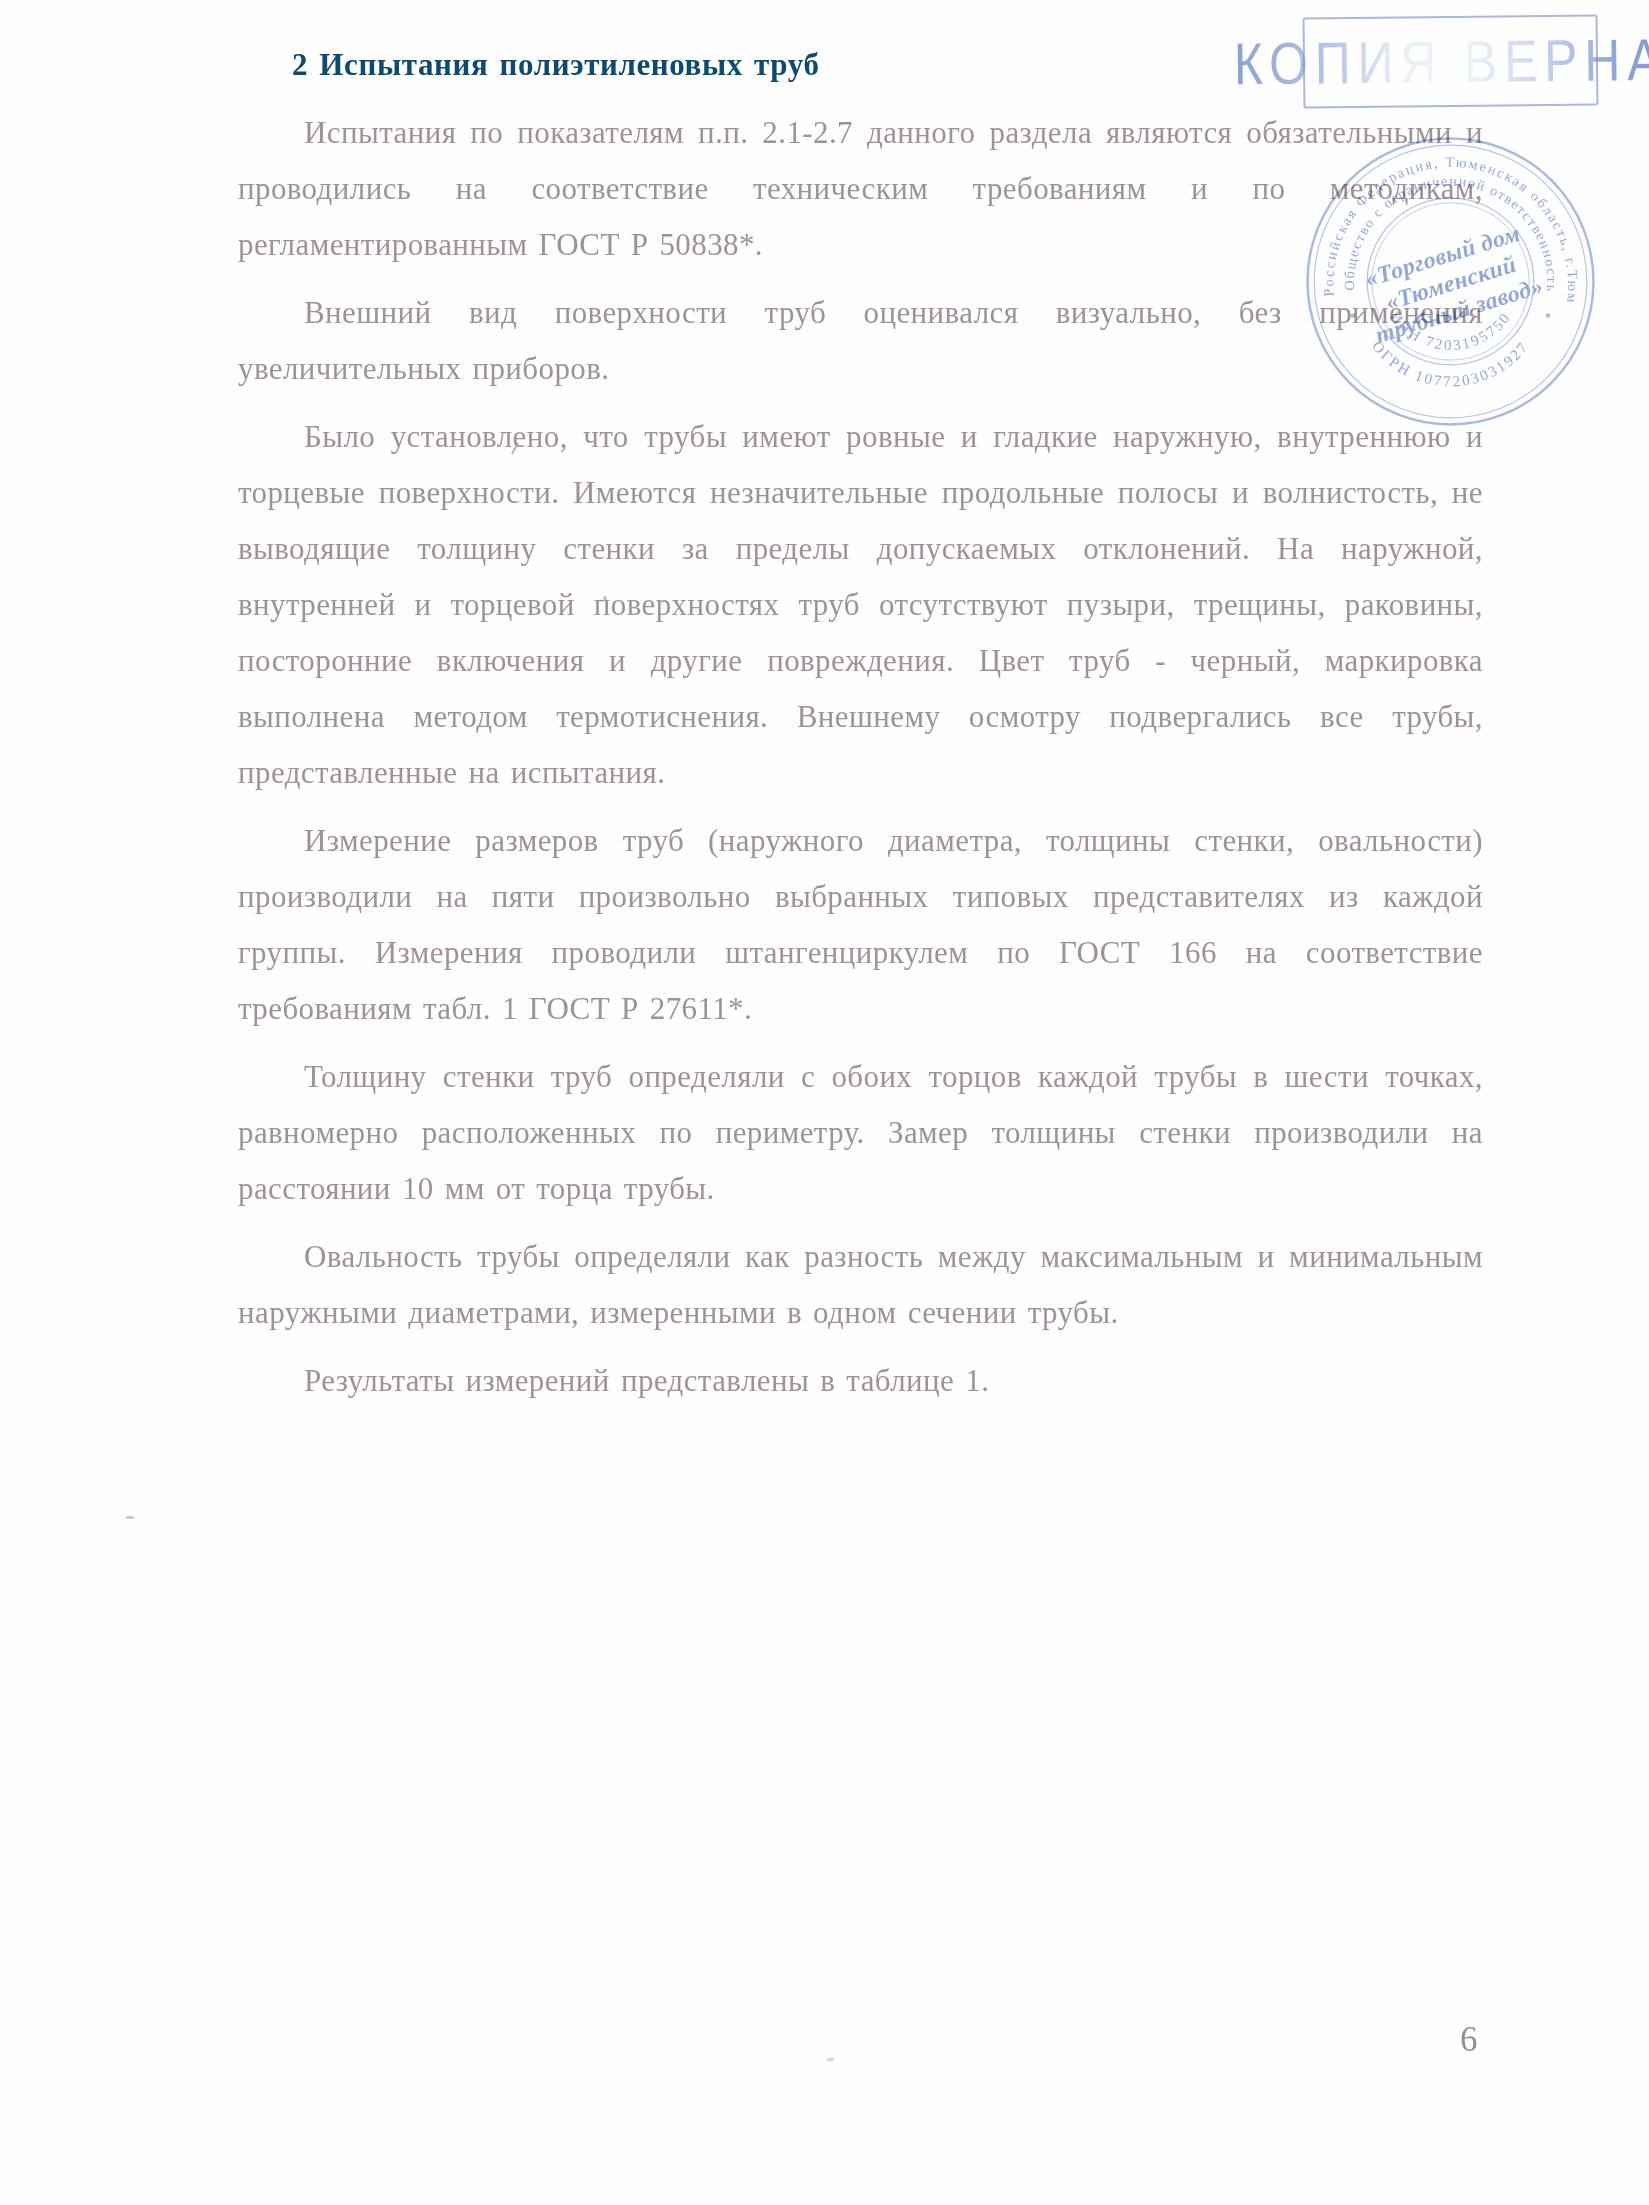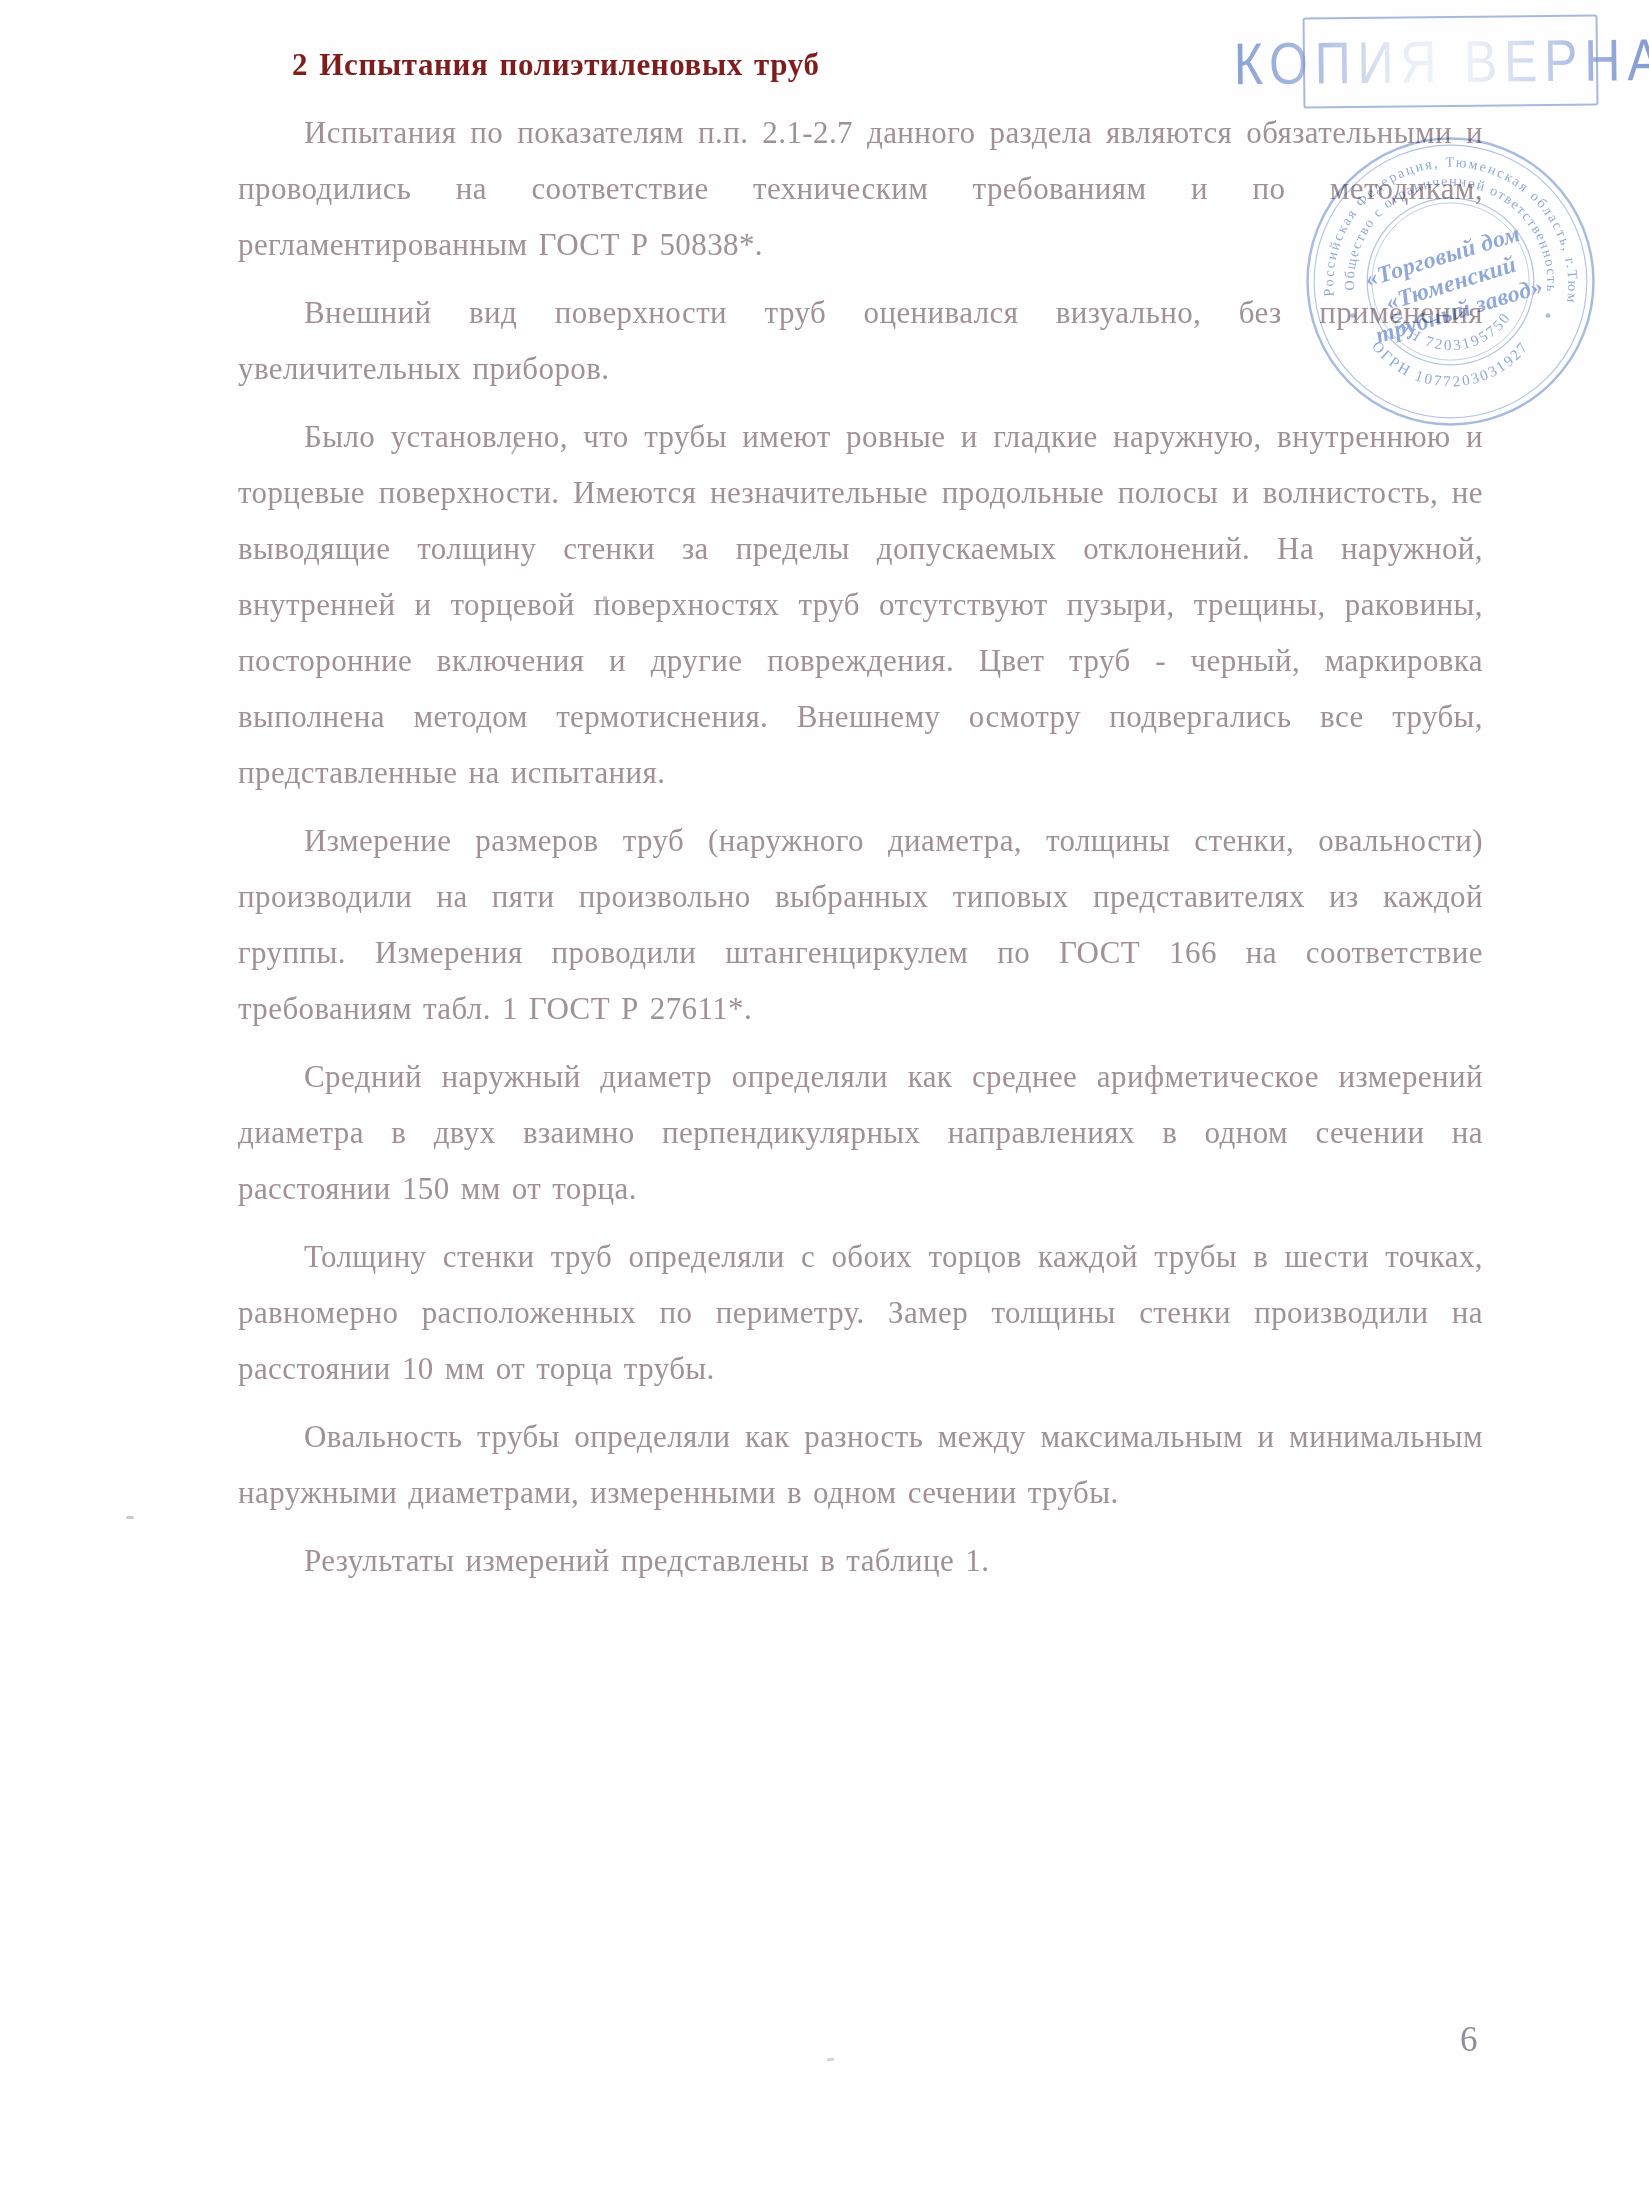--- a/index.html
+++ b/index.html
@@ -25,21 +25,21 @@
     word-spacing:2.9px;
     color:#a09196;
     text-align:justify;
   }
   .content p { margin:12px; text-indent:66px; }
   .content .heading {
     margin:0;
     font-weight:bold;
     text-indent:66px;
     text-align:left;
-    color:#7f1d1d;
+    color:#0c4a6e;
     letter-spacing:0.6px;
   }
   .gap-before-21 { margin-top:53px !important; }
   .gap-before-22 { margin-top:56px !important; }
   .pagenum {
     position:absolute;
     left:1460px; top:2020px;
     font-size:35px;
     color:#8f8f9b;
     font-family:"Liberation Serif", serif;
@@ -115,21 +115,20 @@
 <div class="page">
 
   <div class="content">
     <p class="heading">2 Испытания полиэтиленовых труб</p>
     <p>Испытания по показателям п.п. 2.1-2.7 данного раздела являются обязательными и проводились на соответствие техническим требованиям и по методикам, регламентированным ГОСТ Р 50838*.</p>
 
     <p>Внешний вид поверхности труб оценивался визуально, без применения увеличительных приборов.</p>
     <p>Было установлено, что трубы имеют ровные и гладкие наружную, внутреннюю и торцевые поверхности. Имеются незначительные продольные полосы и волнистость, не выводящие толщину стенки за пределы допускаемых отклонений. На наружной, внутренней и торцевой поверхностях труб отсутствуют пузыри, трещины, раковины, посторонние включения и другие повреждения. Цвет труб - черный, маркировка выполнена методом термотиснения. Внешнему осмотру подвергались все трубы, представленные на испытания.</p>
 
     <p>Измерение размеров труб (наружного диаметра, толщины стенки, овальности) производили на пяти произвольно выбранных типовых представителях из каждой группы. Измерения проводили штангенциркулем по ГОСТ 166 на соответствие требованиям табл. 1 ГОСТ Р 27611*.</p>
-    <p>Средний наружный диаметр определяли как среднее арифметическое измерений диаметра в двух взаимно перпендикулярных направлениях в одном сечении на расстоянии 150 мм от торца.</p>
     <p>Толщину стенки труб определяли с обоих торцов каждой трубы в шести точках, равномерно расположенных по периметру. Замер толщины стенки производили на расстоянии 10 мм от торца трубы.</p>
     <p>Овальность трубы определяли как разность между максимальным и минимальным наружными диаметрами, измеренными в одном сечении трубы.</p>
     <p>Результаты измерений представлены в таблице 1.</p>
   </div>
 
   <div class="pagenum">6</div>
 
   <div class="stamps">
 
     <div class="copy-stamp">

